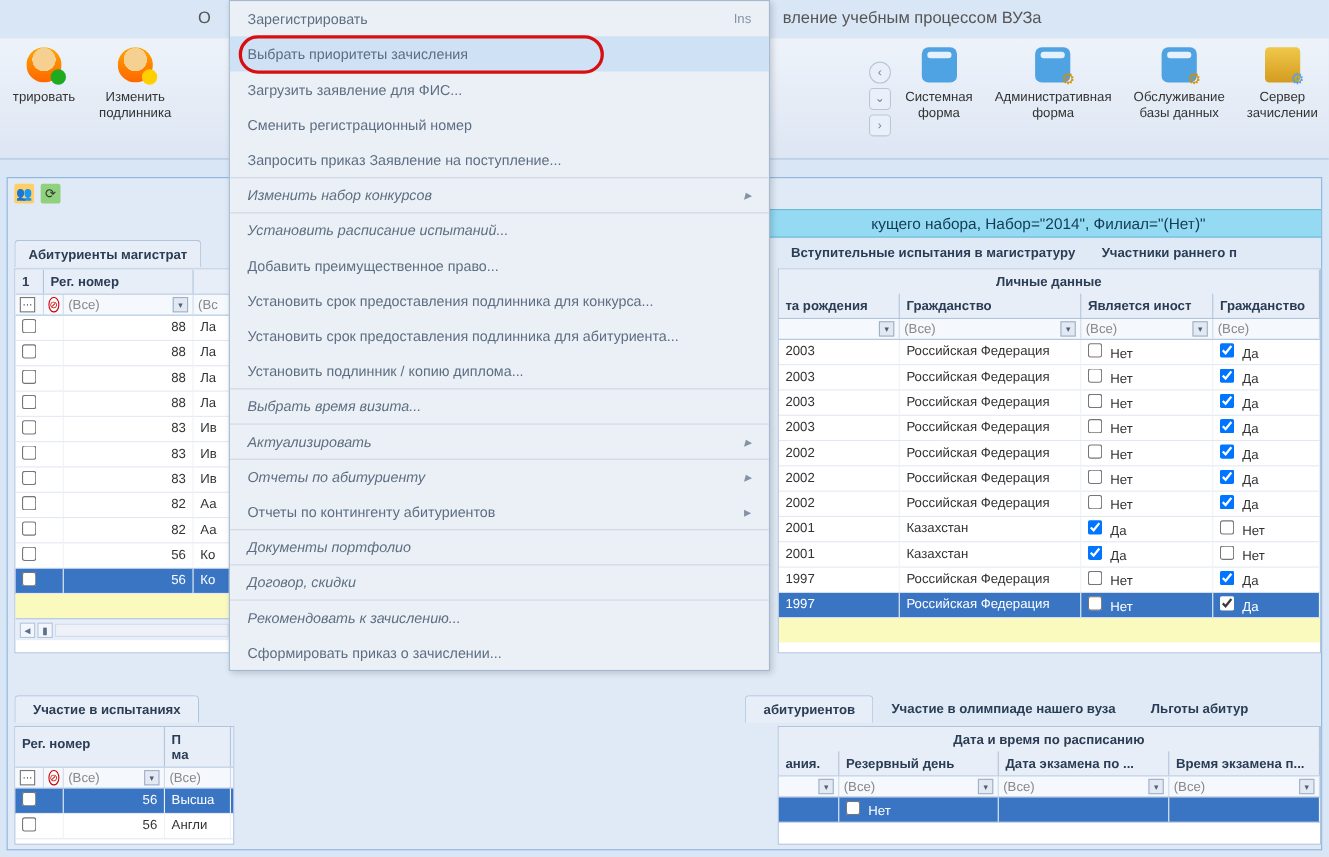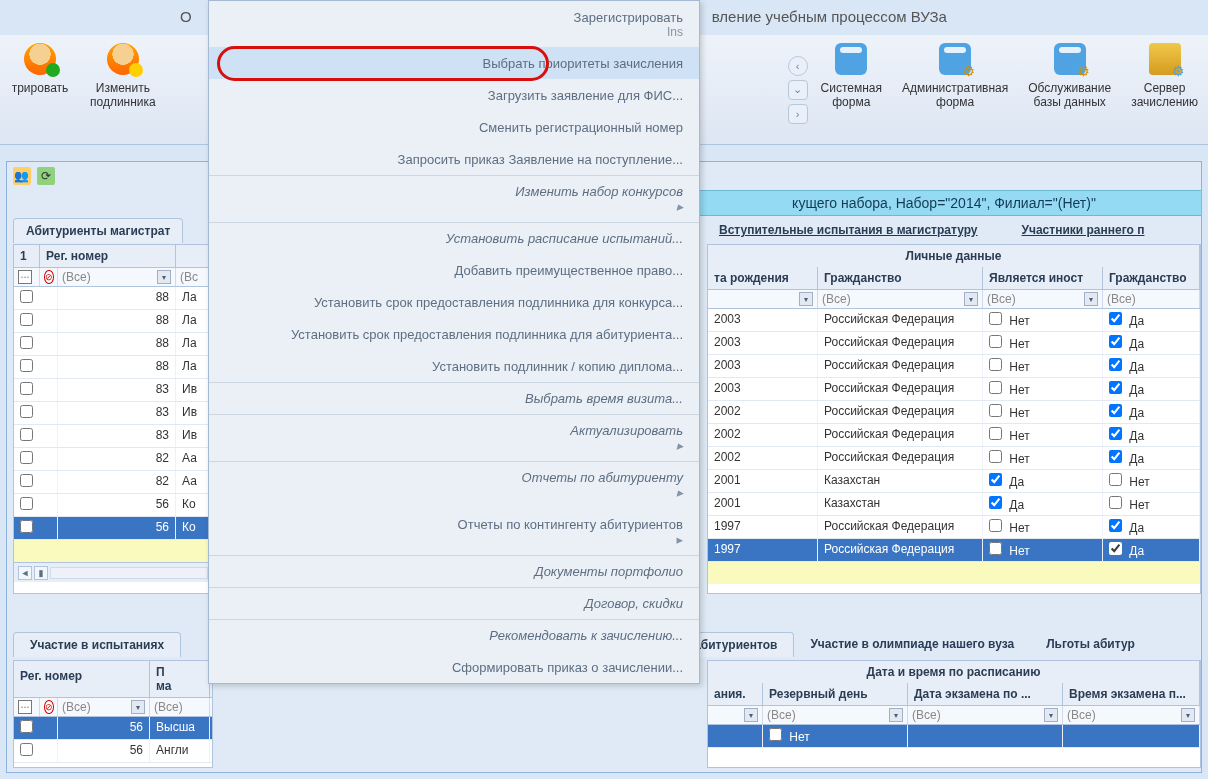--- a/index.html
+++ b/index.html
@@ -21,40 +21,40 @@
   .ico-db::before { content:""; position:absolute; top:4px; left:5px; right:5px; height:6px; background:#e5f1fc; border-radius:3px; }
   .ico-db.gear::after { content:"⚙"; position:absolute; bottom:-4px; right:-4px; font-size:14px; color:#d48f00; }
   .ico-srv { width:32px; height:32px; background:linear-gradient(#f0c84a,#d49b20); border-radius:4px; position:relative; }
   .ico-srv::after { content:"⚙"; position:absolute; bottom:-4px; right:-4px; font-size:14px; color:#4fa3e3; }
   
   .collapser { display:flex; flex-direction:column; gap:4px; align-items:center; justify-content:center; width:26px; padding:6px 2px; }
   .collapser .chev { width:20px; height:20px; background:#e9f0f9; border:1px solid #b8c8db; border-radius:50%; display:flex; align-items:center; justify-content:center; color:#7086a1; font-size:11px; cursor:pointer; }
   
   
   .context-menu { position: absolute; top: 0; left: 208px; width: 492px; background: #ebf0f6; border: 1px solid #a5bad2; box-shadow: 2px 2px 6px rgba(0,0,0,.18); z-index: 500; }
-  .context-menu .mi { display:flex; align-items:flex-end; justify-content:space-between; padding: 8px 16px; font-size: 13px; color:#5d6e82; cursor:pointer; border-top:1px solid transparent;flex-direction:column; }
+  .context-menu .mi { display:flex; align-items:flex-start; justify-content:space-between; padding: 8px 16px; font-size: 13px; color:#5d6e82; cursor:pointer; border-top:1px solid transparent; }
   .context-menu .mi.sep { border-top:1px solid #cdd7e2;font-style:italic; }
   .context-menu .mi .shortcut { color:#8393a5; font-size:12px; }
   .context-menu .mi .arrow { color:#8393a5; }
   .context-menu .mi.highlighted { background:#cfe1f4; position:relative; }
   .highlight-oval { position:absolute; inset:-2px 150px -2px 8px; border:3px solid #d80f0f; border-radius:22px; pointer-events:none; }
   
   
   .content { position:absolute; top:155px; left:0; right:0; bottom:0; padding:6px; }
   .content-inner { background:#dfeaf6; border:1px solid #8cb3dd; height:100%; position:relative; }
   
   .small-toolbar { height:28px; display:flex; align-items:center; gap:6px; padding:0 6px; }
   .small-toolbar .sico { width:18px; height:18px; border-radius:2px; display:inline-flex; align-items:center; justify-content:center; font-size:12px; }
   
   .title-bar { background:#93daf2; color:#143a55; font-size:14px; padding:4px 10px; border-top:1px solid #6eb9d2; border-bottom:1px solid #6eb9d2; text-align:center; position:absolute; left:680px; right:0; top:28px; }
   
   .tabs { position:absolute; left:6px; top:56px; width:500px; display:flex; }
   .tabs .tab { padding:5px 12px; background:#e8eef7; border-top:1px solid #b0c4de; border-left:1px solid #b0c4de; border-right:1px solid #b0c4de; border-top-left-radius:4px; border-top-right-radius:4px; font-weight:bold; color:#2a3d55; }
   
-  .tabs-right { position:absolute; left:700px; top:56px; right:0; display:flex; gap:20px;text-decoration:underline; }
+  .tabs-right { position:absolute; left:700px; top:56px; right:0; display:flex; gap:0; }
   .tabs-right .tab { padding:5px 12px; color:#2a3d55; font-weight:bold; }
   
   .grid { position:absolute; border:1px solid #b0c4de; background:#fff; }
   .grid-left { left:6px; top:82px; width:200px; height:350px; overflow:hidden; }
   .grid-right { left:700px; top:82px; right:0; height:350px; overflow:hidden; }
   
   .grid-header { background:#e8eef7; border-bottom:1px solid #b0c4de; }
   .gh-row { display:flex; }
   .gh-cell { padding:4px 6px; border-right:1px solid #b0c4de; font-weight:bold; color:#2a3d55; white-space:nowrap; overflow:hidden; }
   .gh-cell.center { text-align:center; }
@@ -113,21 +113,21 @@
   <div class="tool-btn">
     <span class="ico ico-db gear"></span>
     <span class="lbl"><span>Административная</span><br><span>форма</span></span>
   </div>
   <div class="tool-btn">
     <span class="ico ico-db gear"></span>
     <span class="lbl"><span>Обслуживание</span><br><span>базы данных</span></span>
   </div>
   <div class="tool-btn">
     <span class="ico ico-srv"></span>
-    <span class="lbl"><span>Сервер</span><br><span>зачислению</span></span>
+    <span class="lbl"><span>Сервер</span><br><span>зачислении</span></span>
   </div>
 </div>
 
 <div class="content">
   <div class="content-inner">
     <div class="small-toolbar">
       <span class="sico" style="background:#ffcf66">👥</span>
       <span class="sico" style="background:#8fd17d">⟳</span>
     </div>
 

